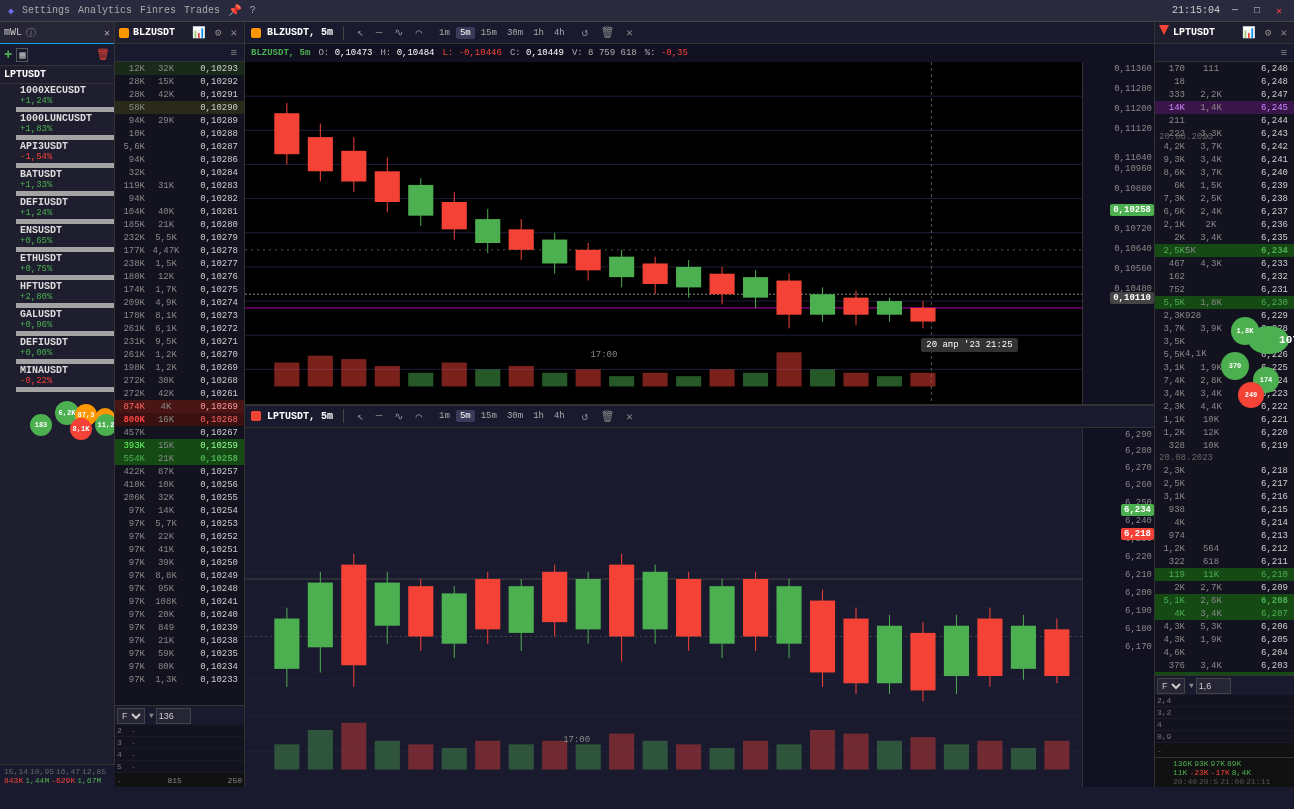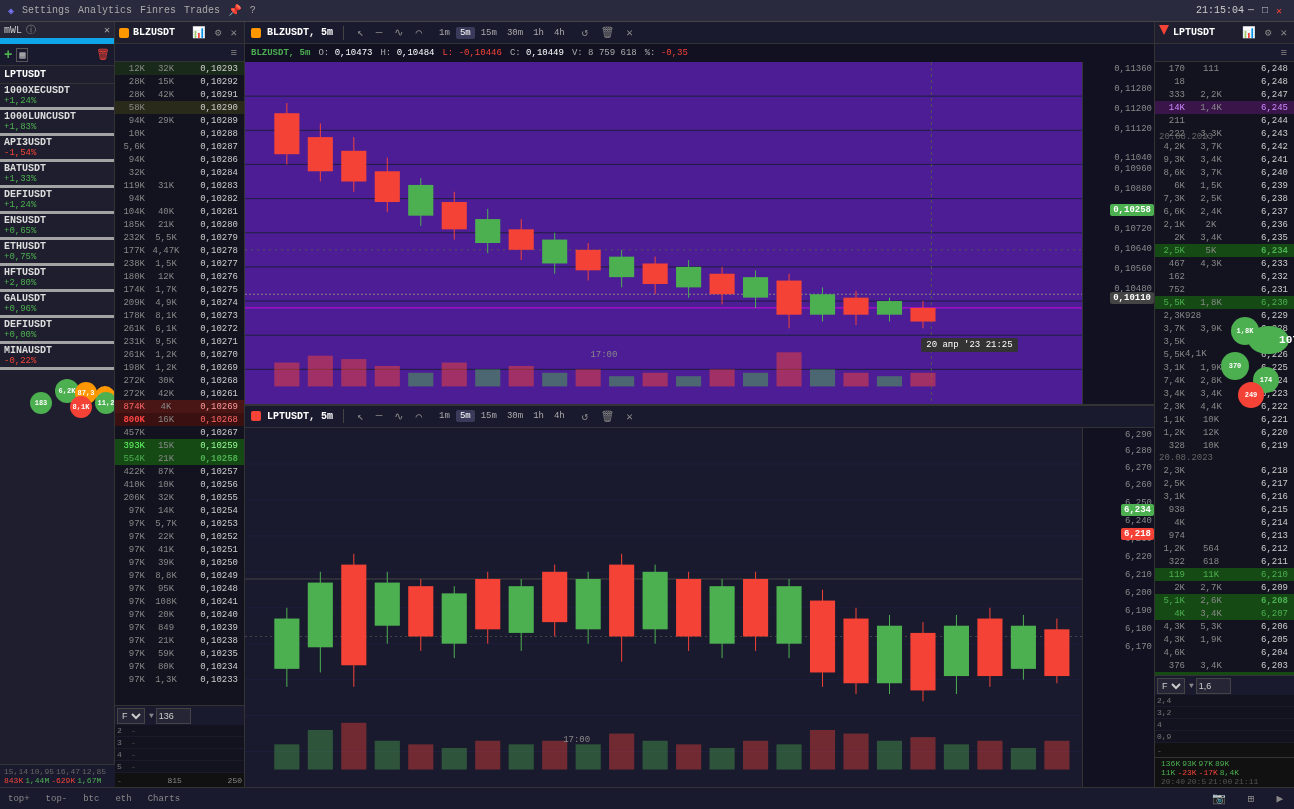--- a/index.html
+++ b/index.html
@@ -17,45 +17,46 @@
     #titlebar {
       height: 22px;
       background: #2a2a3e;
       display: flex;
       align-items: center;
       justify-content: space-between;
       padding: 0 8px;
       border-bottom: 1px solid #444;
     }
     #titlebar .left { display: flex; align-items: center; gap: 8px; color: #aaa; font-size: 10px; }
-    #titlebar .right { display: flex; align-items: center; color: #ccc; font-size: 10px; margin-left: 12px; }
+    #titlebar .right { display: flex; align-items: center; gap: 8px; color: #ccc; font-size: 10px; margin-left: 12px; }
     .titlebar-btn { cursor: pointer; padding: 0 4px; }
 
     
     #sidebar {
       width: 115px;
       background: #1e1e2e;
       border-right: 1px solid #333;
       overflow: hidden;
       flex-shrink: 0;
     }
     .sidebar-header {
       height: 22px;
       background: #252535;
       display: flex;
       align-items: center;
       padding: 0 4px;
       gap: 4px;
-      border-bottom: 6px solid #0ea5e9;
+      border-bottom: 1px solid #0ea5e9;
     }
     .sidebar-ticker-list { overflow: hidden; }
     .ticker-item {
       padding: 1px 4px;
-      border-bottom: 3px solid #a3a3a3;
+      border-bottom: 5px solid #a3a3a3;
       cursor: pointer;
+      margin-left: 16px;
     }
     .ticker-name { color: #ddd; font-size: 10px; font-weight: bold; }
     .ticker-change { font-size: 9px; }
     .ticker-change.pos { color: #4caf50; }
     .ticker-change.neg { color: #f44336; }
     .panel-header {
       height: 22px;
       background: #1e1e2e;
       display: flex;
       align-items: center;
@@ -77,21 +78,21 @@
     
     #center-area {
       flex: 1;
       display: flex;
       flex-direction: column;
     }
 
     
     #blz-chart {
       flex: 1;
-      background: #4c1d95;
+      background: #000000;
       border-bottom: 2px solid #333;
       position: relative;
       overflow: hidden;
       text-align: right;
     }
     .chart-header {
       height: 22px;
       background: #1a1a2e;
       display: flex;
       align-items: center;
@@ -1078,21 +1079,21 @@
               <span style="flex:1;text-align:center;color:#888;">2K</span>
               <span class="ob-mid">6,236</span>
             </div>
           <div class="ob-row">
               <span class="ob-left">2K</span>
               <span style="flex:1;text-align:center;color:#888;">3,4K</span>
               <span class="ob-mid">6,235</span>
             </div>
           <div class="ob-row" style="background:#154a15;">
               <span class="ob-left" style="color:#4caf50;">2,5K</span>
-              <span style="flex:1;text-align:center;color:#888;">5K</span>
+              <span style="flex:1;color:#888;">5K</span>
               <span class="ob-mid" style="color:#4caf50;font-weight:bold;">6,234</span>
             </div>
           <div class="ob-row">
               <span class="ob-left">467</span>
               <span style="flex:1;text-align:center;color:#888;">4,3K</span>
               <span class="ob-mid">6,233</span>
             </div>
           <div class="ob-row">
               <span class="ob-left">162</span>
               <span style="flex:1;"></span>
@@ -1275,21 +1276,21 @@
       <div class="level-row">
           <span class="level-num">4</span>
         </div>
       <div class="level-row">
           <span class="level-num">0,9</span>
         </div>
       <div style="height:14px;background:#111;display:flex;align-items:center;padding:0 2px;font-size:8px;color:#666;justify-content:space-between;">
         <span>-</span>
       </div>
 
-      <div style="background:#111;font-size:8px;color:#888;padding:1px 6px;border-top:1px solid #333;">
+      <div style="background:#111;font-size:8px;color:#888;padding:1px 18px;border-top:1px solid #333;">
         <div style="display:flex;gap:2px;">
           <span style="color:#4caf50;">136K</span>
           <span style="color:#4caf50;">93K</span>
           <span style="color:#4caf50;">97K</span>
           <span style="color:#4caf50;">89K</span>
         </div>
         <div style="display:flex;gap:2px;">
           <span style="color:#4caf50;">11K</span>
           <span style="color:#f44336;">-23K</span>
           <span style="color:#f44336;">-17K</span>
@@ -1299,25 +1300,13 @@
           <span>20:40</span>
             <span>20:5</span>
             <span>21:00</span>
             <span>21:11</span>
         </div>
       </div>
     </div>
 
   </div>
 
-  <div id="bottombar">
-    <span style="color:#888;cursor:pointer;">top+</span>
-    <span style="color:#888;cursor:pointer;">top-</span>
-    <span style="color:#888;cursor:pointer;">btc</span>
-    <span style="color:#888;cursor:pointer;">eth</span>
-    <span style="color:#888;cursor:pointer;">Charts</span>
-    <div style="flex:1;"></div>
-
-    <span class="icon-btn">📷</span>
-    <span class="icon-btn">⊞</span>
-    <span class="icon-btn">▶</span>
-  </div>
 </div>
 
 </body></html>

